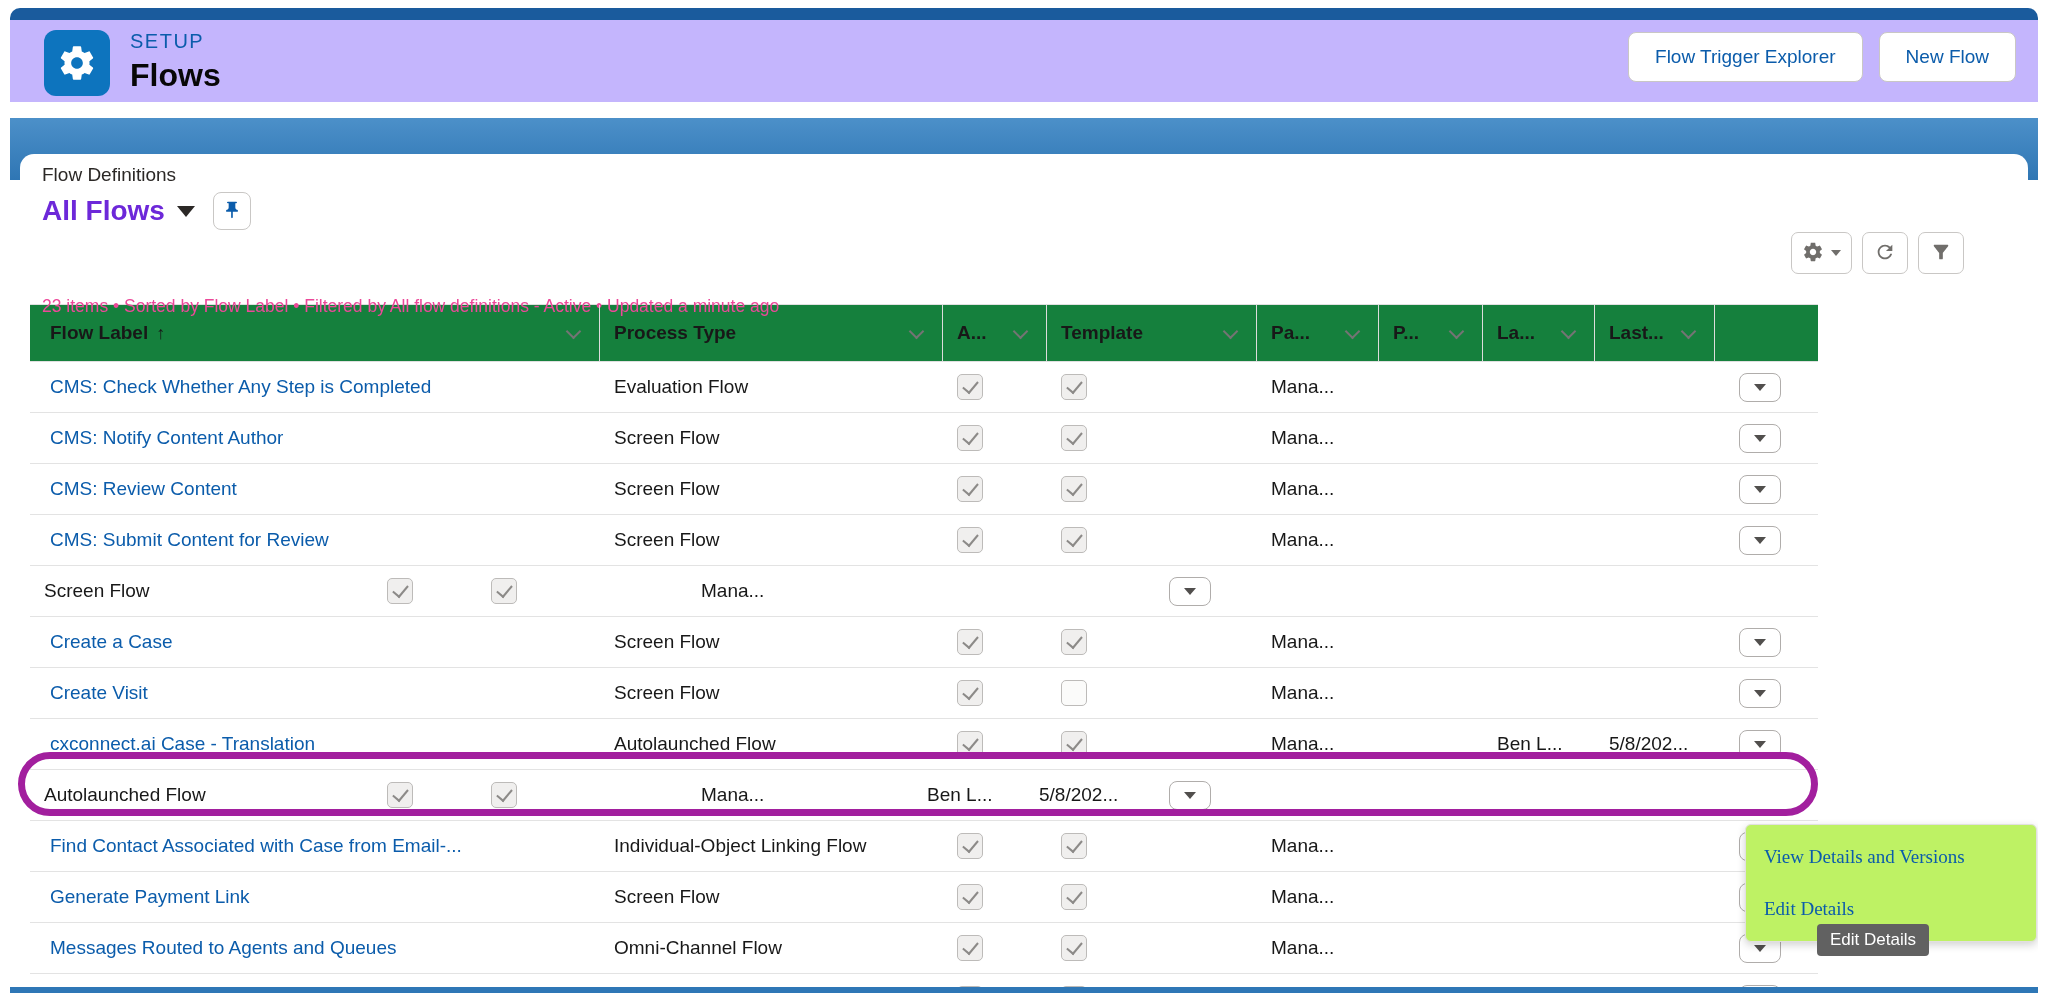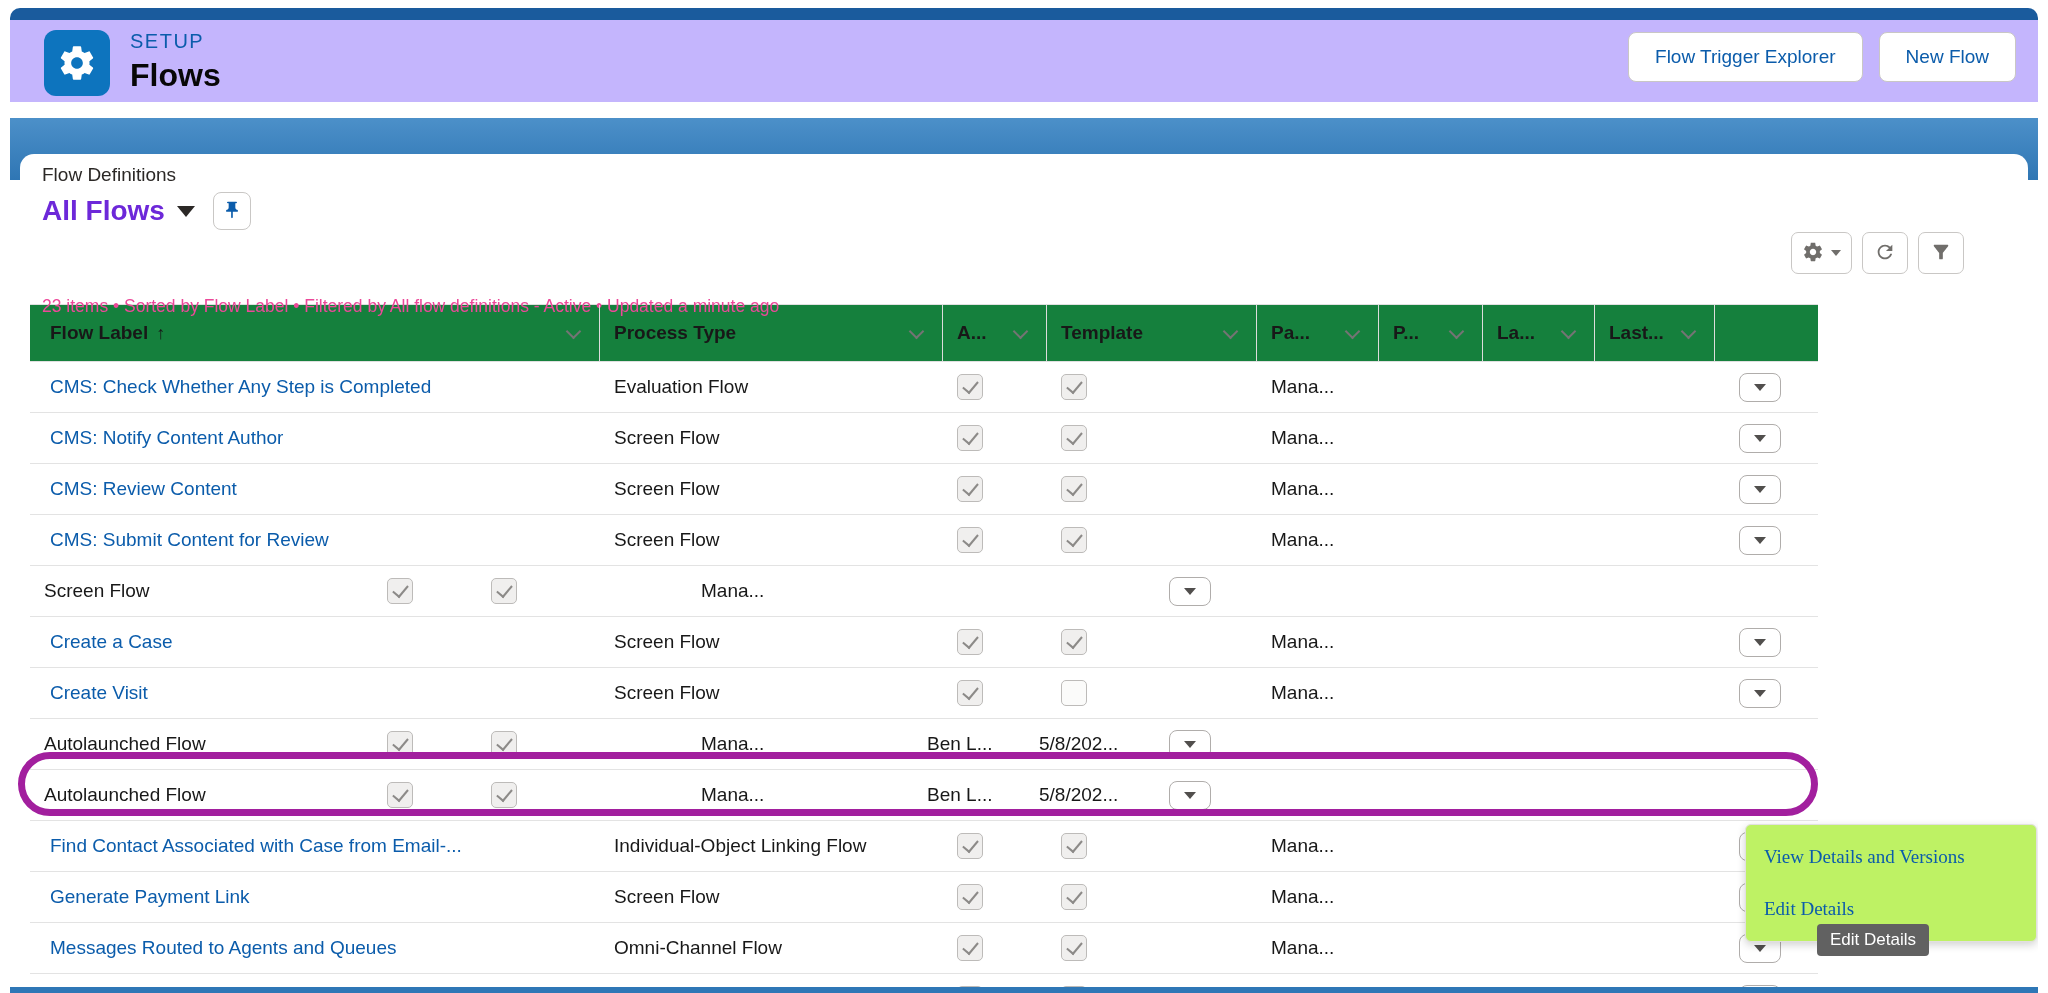--- a/index.html
+++ b/index.html
@@ -320,20 +320,23 @@
               <div class="td c5"></div>
               <div class="td c6"></div>
               <div class="td c7"></div>
               <div class="td c8">
                 <button class="row-action">
                   <span class="tri"></span>
                 </button>
               </div>
             </div>
             <div class="tr">
+              <div class="td c0">
+                <a class="flow-link" href="#">cxconnect.ai Case - Translation</a>
+              </div>
               <div class="td c1">Autolaunched Flow</div>
               <div class="td c2">
                 <span class="cb checked"></span>
               </div>
               <div class="td c3">
                 <span class="cb checked"></span>
               </div>
               <div class="td c4">Mana...</div>
               <div class="td c5"></div>
               <div class="td c6">Ben L...</div>

